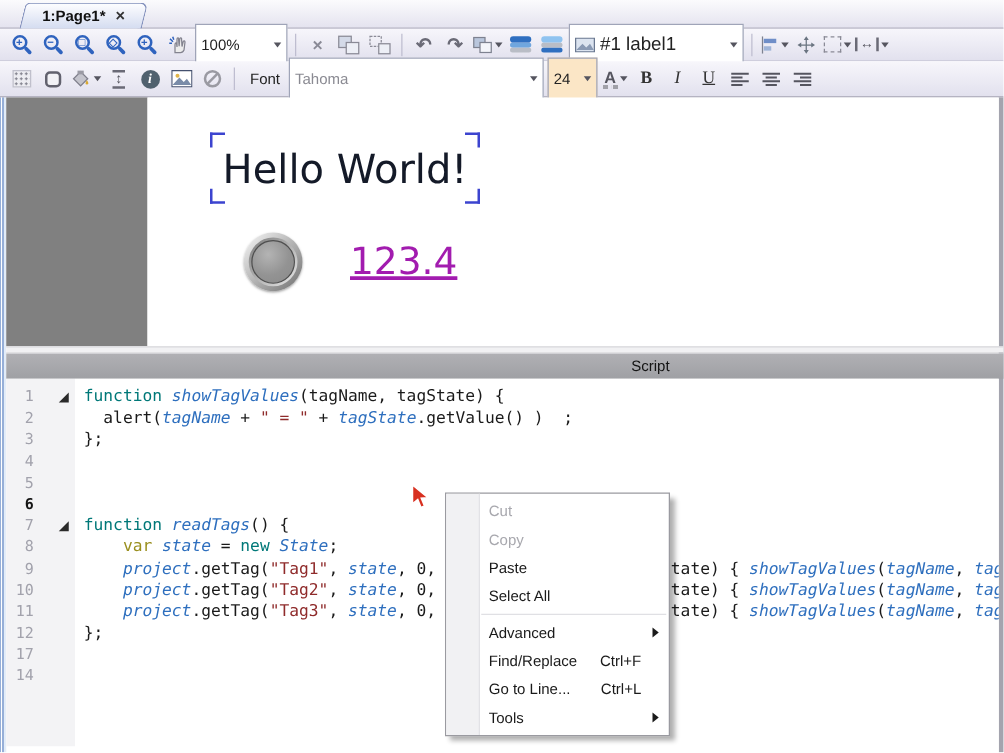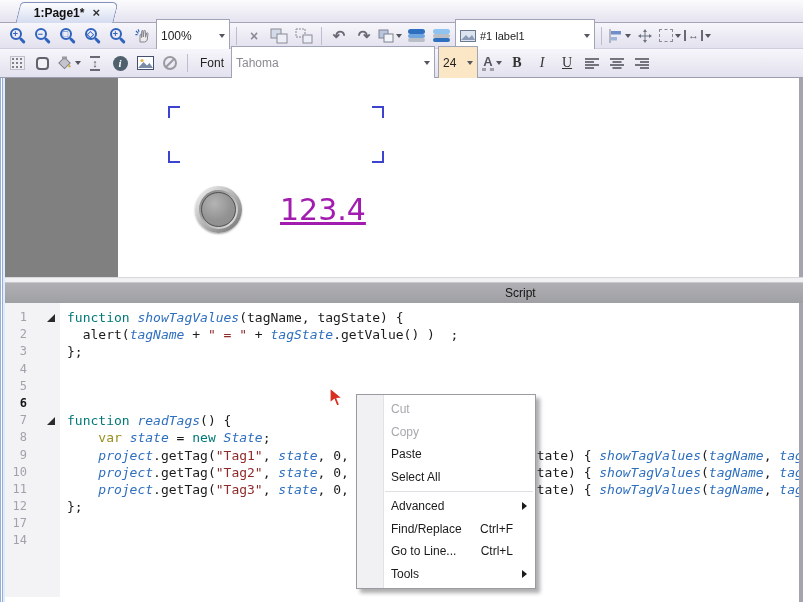--- a/index.html
+++ b/index.html
@@ -202,21 +202,21 @@
           <rect x="1" y="10" width="17" height="4" rx="2" fill="#2F6FC0"></rect>
           <rect x="1" y="6" width="17" height="4" rx="2" fill="#B9BDC6"></rect>
           <rect x="1" y="1" width="17" height="5" rx="2.5" fill="#8FC3F0"></rect>
         </svg>
     </span>
     <div class="combo" style="width:140px">
       <svg width="16" height="12">
           <rect x="0.5" y="0.5" width="15" height="11" fill="#DCE4F0" stroke="#6A7890"></rect>
           <path d="M1 10 L6 5 L9 8 L12 5 L15 10 Z" fill="#8A9AB4"></path>
         </svg>
-      <span style="font-size:11px">#1 label1</span>
+      <span style="font-size:15px">#1 label1</span>
       <span class="caret"></span>
     </div>
     <span class="sep"></span>
     <span class="tbtn">
       <svg width="15" height="14">
           <line x1="2" y1="0" x2="2" y2="14" stroke="#7E8290"></line>
           <rect x="3" y="2" width="10" height="3.5" fill="#6F8EC8"></rect>
           <rect x="3" y="8" width="6" height="3.5" fill="#9FB4D8"></rect>
         </svg>
       <span class="caret"></span>
@@ -322,20 +322,21 @@
   <div id="right-border"></div>
 
   <div id="canvas-gray"></div>
   <div id="canvas-page"></div>
 
   <div id="hello-box">
     <span class="corner tl"></span>
     <span class="corner tr"></span>
     <span class="corner bl"></span>
     <span class="corner br"></span>
+    <span id="hello-text">Hello World!</span>
   </div>
 
   <div id="button-widget"></div>
   <div id="value-text">123.4</div>
 
   <div id="canvas-strip"></div>
 
   <div id="script-bar">
     <span id="script-title">Script</span>
   </div>

